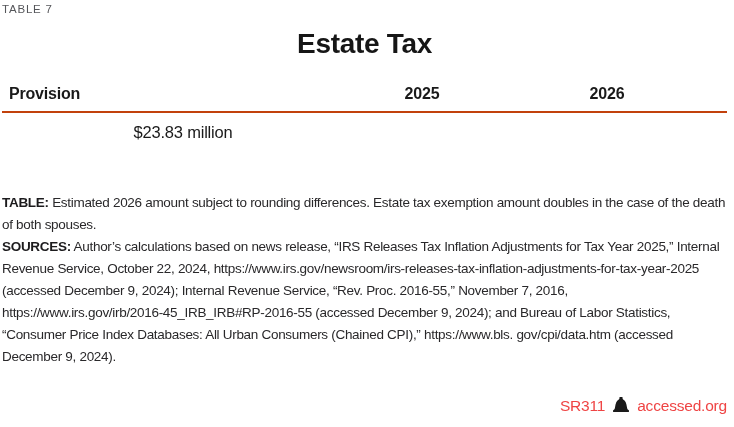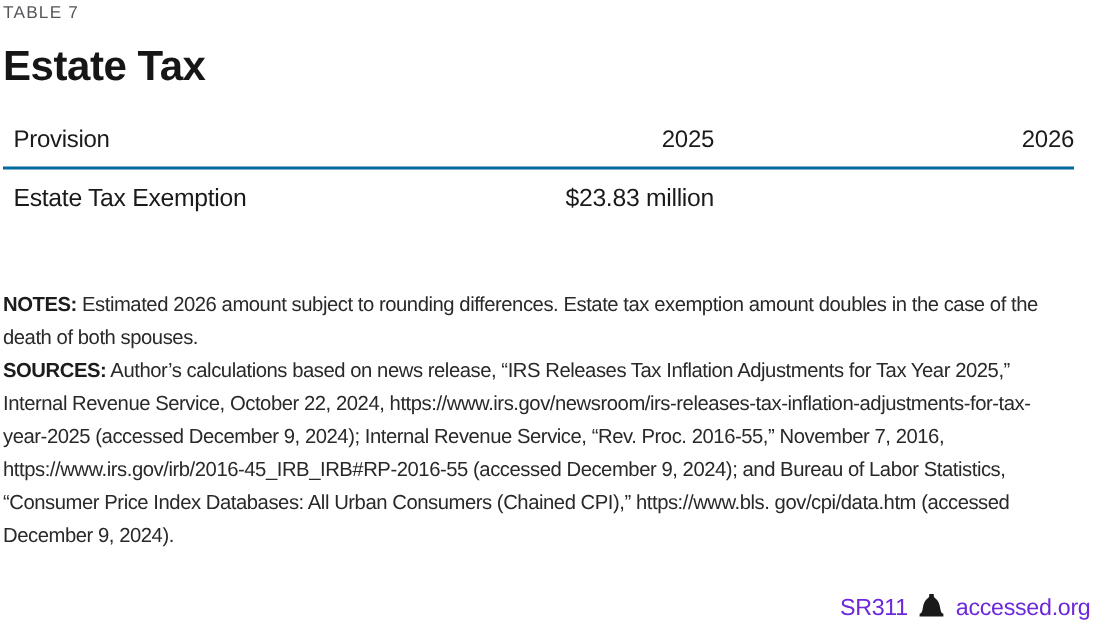--- a/index.html
+++ b/index.html
@@ -5,102 +5,102 @@
   * { box-sizing: border-box; }
   html, body { margin: 0; padding: 0; }
   body {
     width: 734px; height: 427px;
     background: #ffffff;
     color: #1a1a1a;
     font-family: "Liberation Sans", sans-serif;
     overflow: hidden;
     position: relative;
   }
-  .page { padding: 3px 18px 0 2px; width: 100%; height: 100%; position: relative; }
+  .page { padding: 3px 7px 0 2px; width: 100%; height: 100%; position: relative; }
 
   .table-label {
     font-size: 11.5px;
     color: #55565a;
     letter-spacing: 0.8px;
   }
   .title {
     margin: 14px 0 0 0;
     font-size: 28px;
     font-weight: bold;
     letter-spacing: -0.3px;
     line-height: 30px;
     color: #161616;
+    text-align: center;
   }
 
   .tbl { margin-top: 26px; width: 100%; }
   .tbl-header, .tbl-row {
     display: grid;
     grid-template-columns: 1fr 130px 240px;
     align-items: end;
   }
   .tbl-header {
-    font-weight: normal;
+    font-weight: bold;
     font-size: 16px;
     padding: 0 0 8px 7px;
-    border-bottom: 2px solid #0369a1;
+    border-bottom: 2px solid #c2410c;
     letter-spacing: -0.2px;
   }
   .tbl-row {
     font-size: 16.5px;
     padding: 10px 0 0 7px;
     letter-spacing: -0.2px;
   }
-  .num { text-align: right; }
+  .num { text-align: center; }
 
   .notes-block {
     margin-top: 50px;
     font-size: 13.5px;
     line-height: 22px;
     letter-spacing: -0.3px;
     color: #29282a;
   }
   .notes-block p { margin: 0; }
   .notes-block strong { font-weight: bold; color: #1c1b1d; }
 
   .footer {
     position: absolute;
     right: 7px;
     bottom: 10px;
     display: flex;
     align-items: center;
     gap: 6px;
     font-size: 15.5px;
-    color: #6d28d9;
+    color: #ef4444;
     letter-spacing: -0.2px;
   }
   .bell { display: inline-block; margin-top: 1px; }
 </style>
 </head>
 <body>
 
 <div class="page">
 
   <div class="table-label">TABLE 7</div>
 
   <h1 class="title">Estate Tax</h1>
 
   <div class="tbl">
     <div class="tbl-header">
       <div>Provision</div>
       <div class="num">2025</div>
       <div class="num">2026</div>
     </div>
     <div class="tbl-row">
-      <div>Estate Tax Exemption</div>
       <div class="num">$23.83 million</div>
     </div>
   </div>
 
   <div class="notes-block">
-    <p><strong>NOTES:</strong> <span>Estimated 2026 amount subject to rounding differences. Estate tax exemption amount doubles in the case of the death of both spouses.</span></p>
+    <p><strong>TABLE:</strong> <span>Estimated 2026 amount subject to rounding differences. Estate tax exemption amount doubles in the case of the death of both spouses.</span></p>
     <p><strong>SOURCES:</strong> <span>Author’s calculations based on news release, “IRS Releases Tax Inflation Adjustments for Tax Year 2025,” Internal Revenue Service, October 22, 2024, https://www.irs.gov/newsroom/irs-releases-tax-inflation-adjustments-for-tax-year-2025 (accessed December 9, 2024); Internal Revenue Service, “Rev. Proc. 2016-55,” November 7, 2016, https://www.irs.gov/irb/2016-45_IRB_IRB#RP-2016-55 (accessed December 9, 2024); and Bureau of Labor Statistics, “Consumer Price Index Databases: All Urban Consumers (Chained CPI),” https://www.bls. gov/cpi/data.htm (accessed December 9, 2024).</span></p>
   </div>
 
   <div class="footer">
     <span>SR311</span>
     <span class="bell">
       <svg width="20" height="17" viewBox="0 0 24 20" aria-hidden="true">
         <path d="M2.5 19 L2.5 16.8 C4 16.6 4.6 15.2 4.9 13 C5.5 8.5 6.8 5.8 9 4.4 C9.8 3.9 10.2 3.2 10.2 2.2 L10.2 1 L13.8 1 L13.8 2.2 C13.8 3.2 14.2 3.9 15 4.4 C17.2 5.8 18.5 8.5 19.1 13 C19.4 15.2 20 16.6 21.5 16.8 L21.5 19 Z" fill="#1a1a1a"></path>
       </svg>
     </span>

